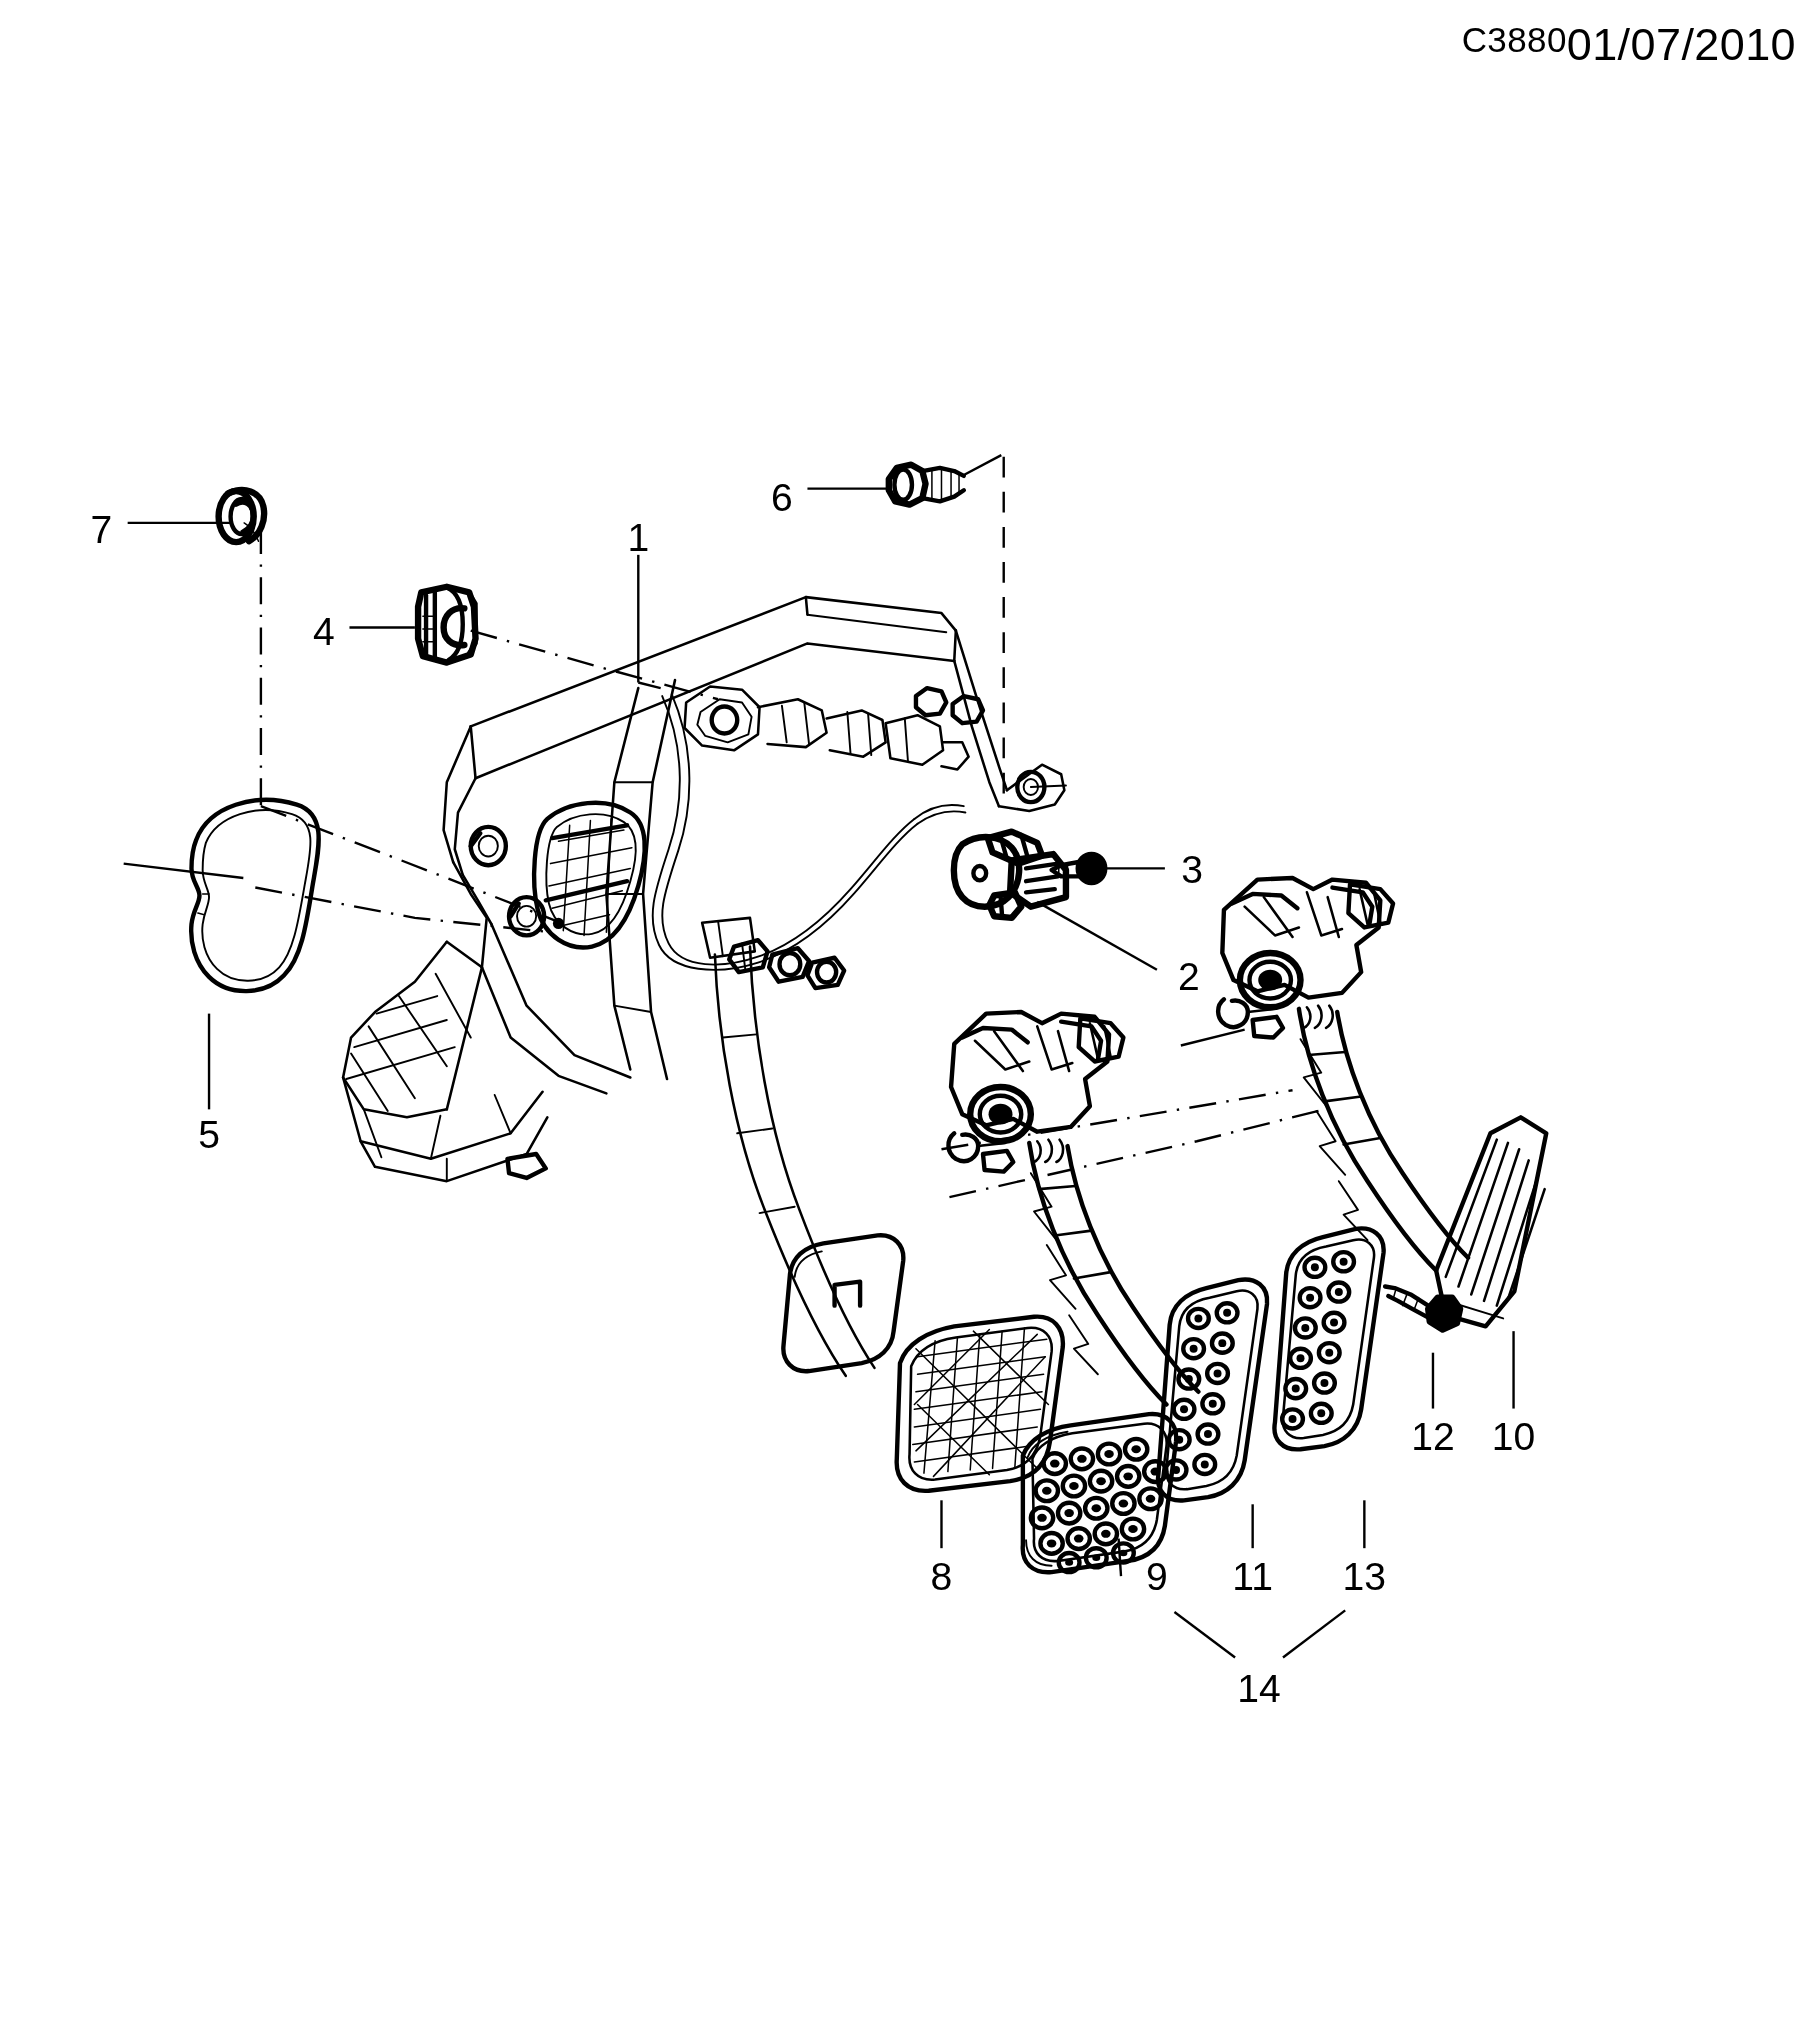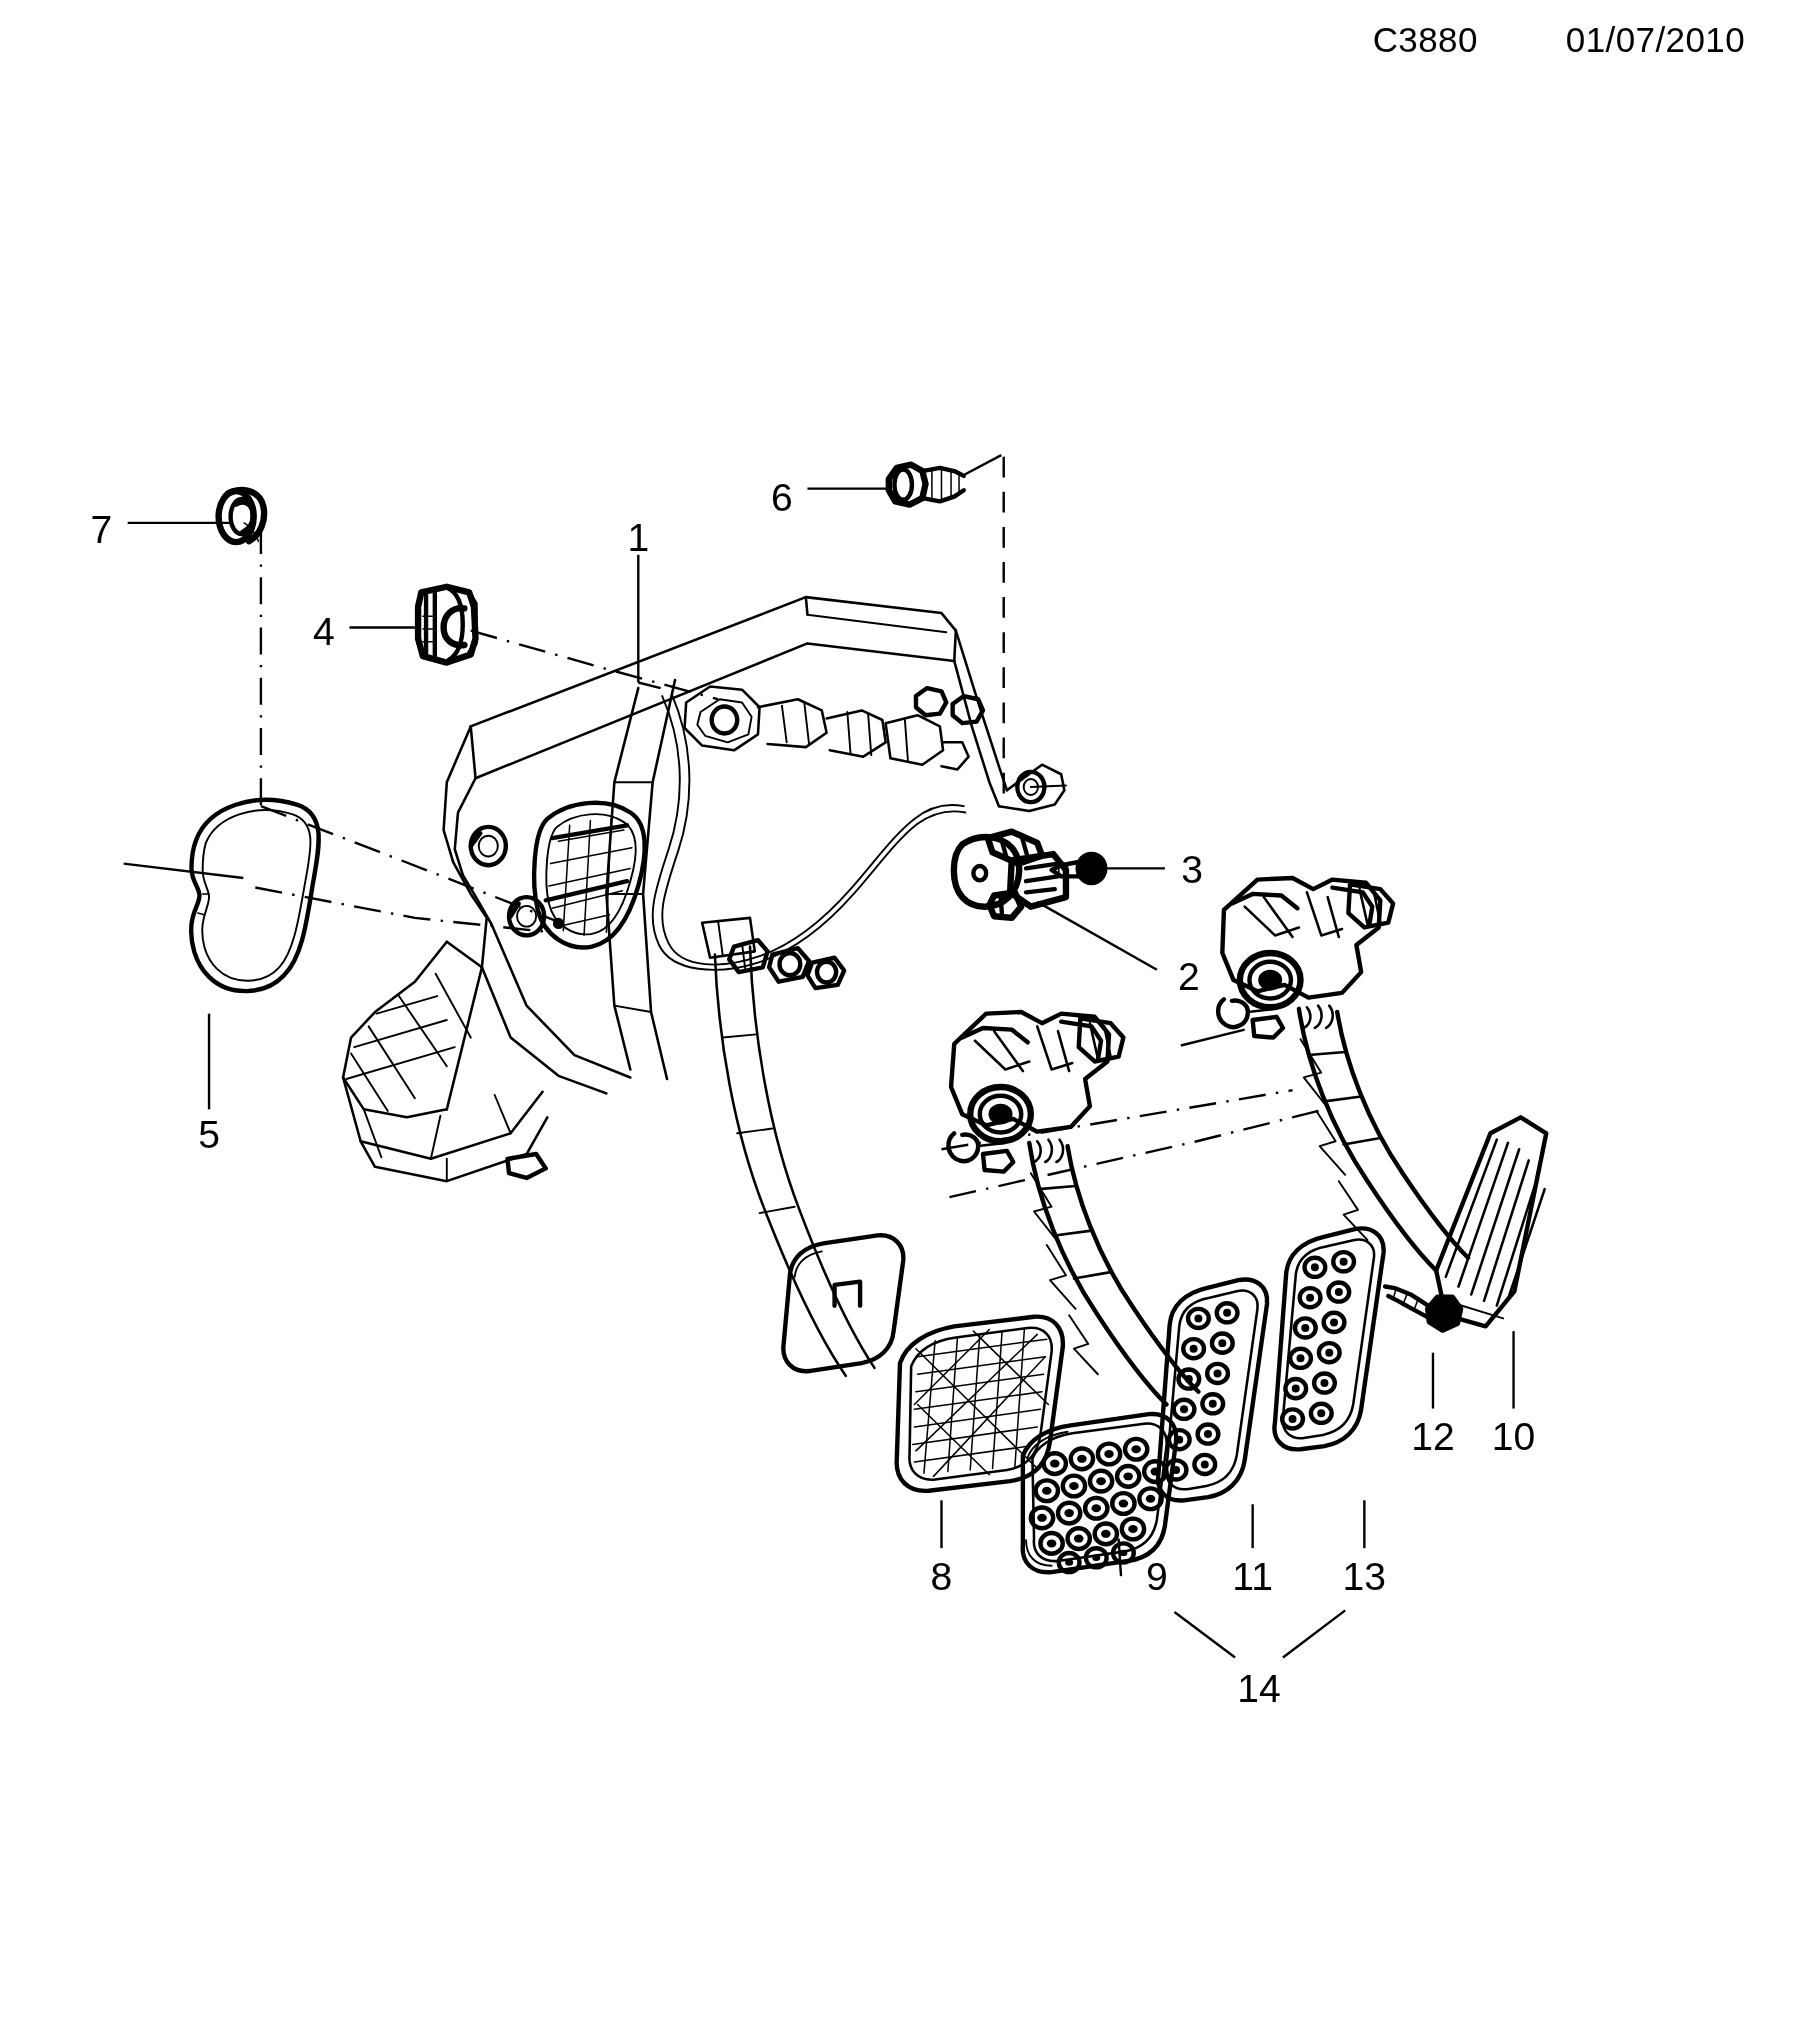--- a/index.html
+++ b/index.html
@@ -23,34 +23,32 @@
   }
   .header {
     position: absolute;
     top: 22.3px;
     left: 0;
     width: 1796px;
     height: 56px;
     display: flex;
     justify-content: flex-end;
     align-items: flex-start;
-    padding-right: 51px;
     box-sizing: border-box;
     pointer-events: none;
   }
   .header-code {
     font-size: 35px;
     letter-spacing: 0.4px;
     line-height: 1;
   }
   .header-date {
-    font-size: 35px;
+    font-size: 45px;
     letter-spacing: 0.4px;
     line-height: 1;
-    margin-left: 88px;
   }
   svg#drawing {
     position: absolute;
     top: 0;
     left: 0;
     width: 1796px;
     height: 2036px;
     display: block;
   }
   .ln      { stroke:#000; stroke-width:3.2; fill:none; stroke-linecap:round; stroke-linejoin:round; }

